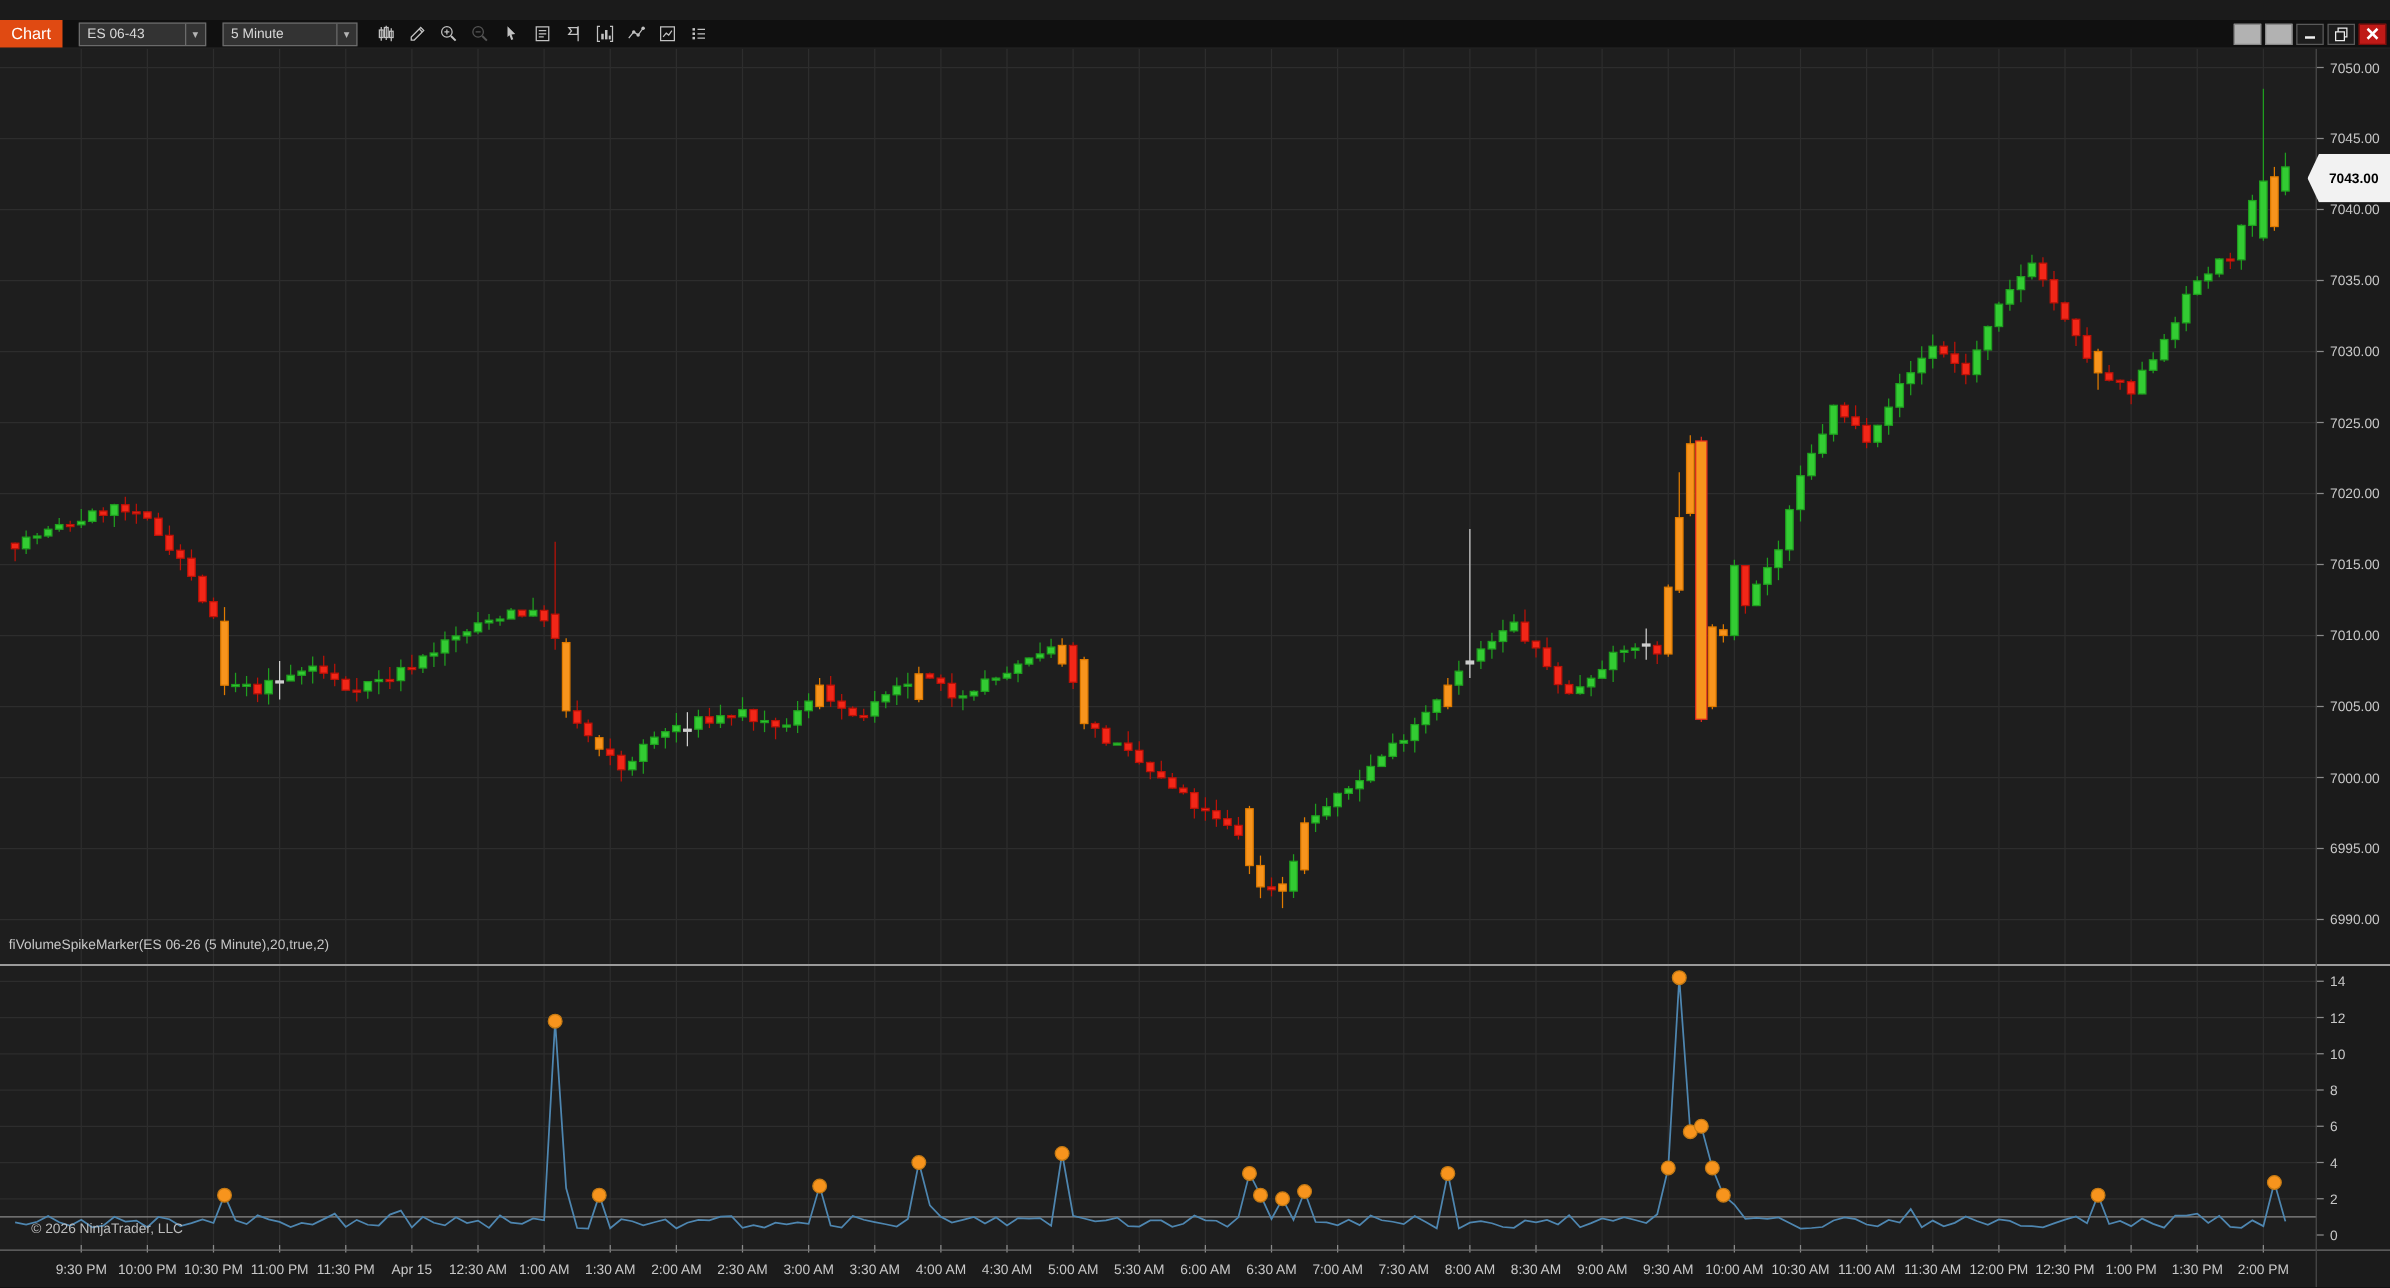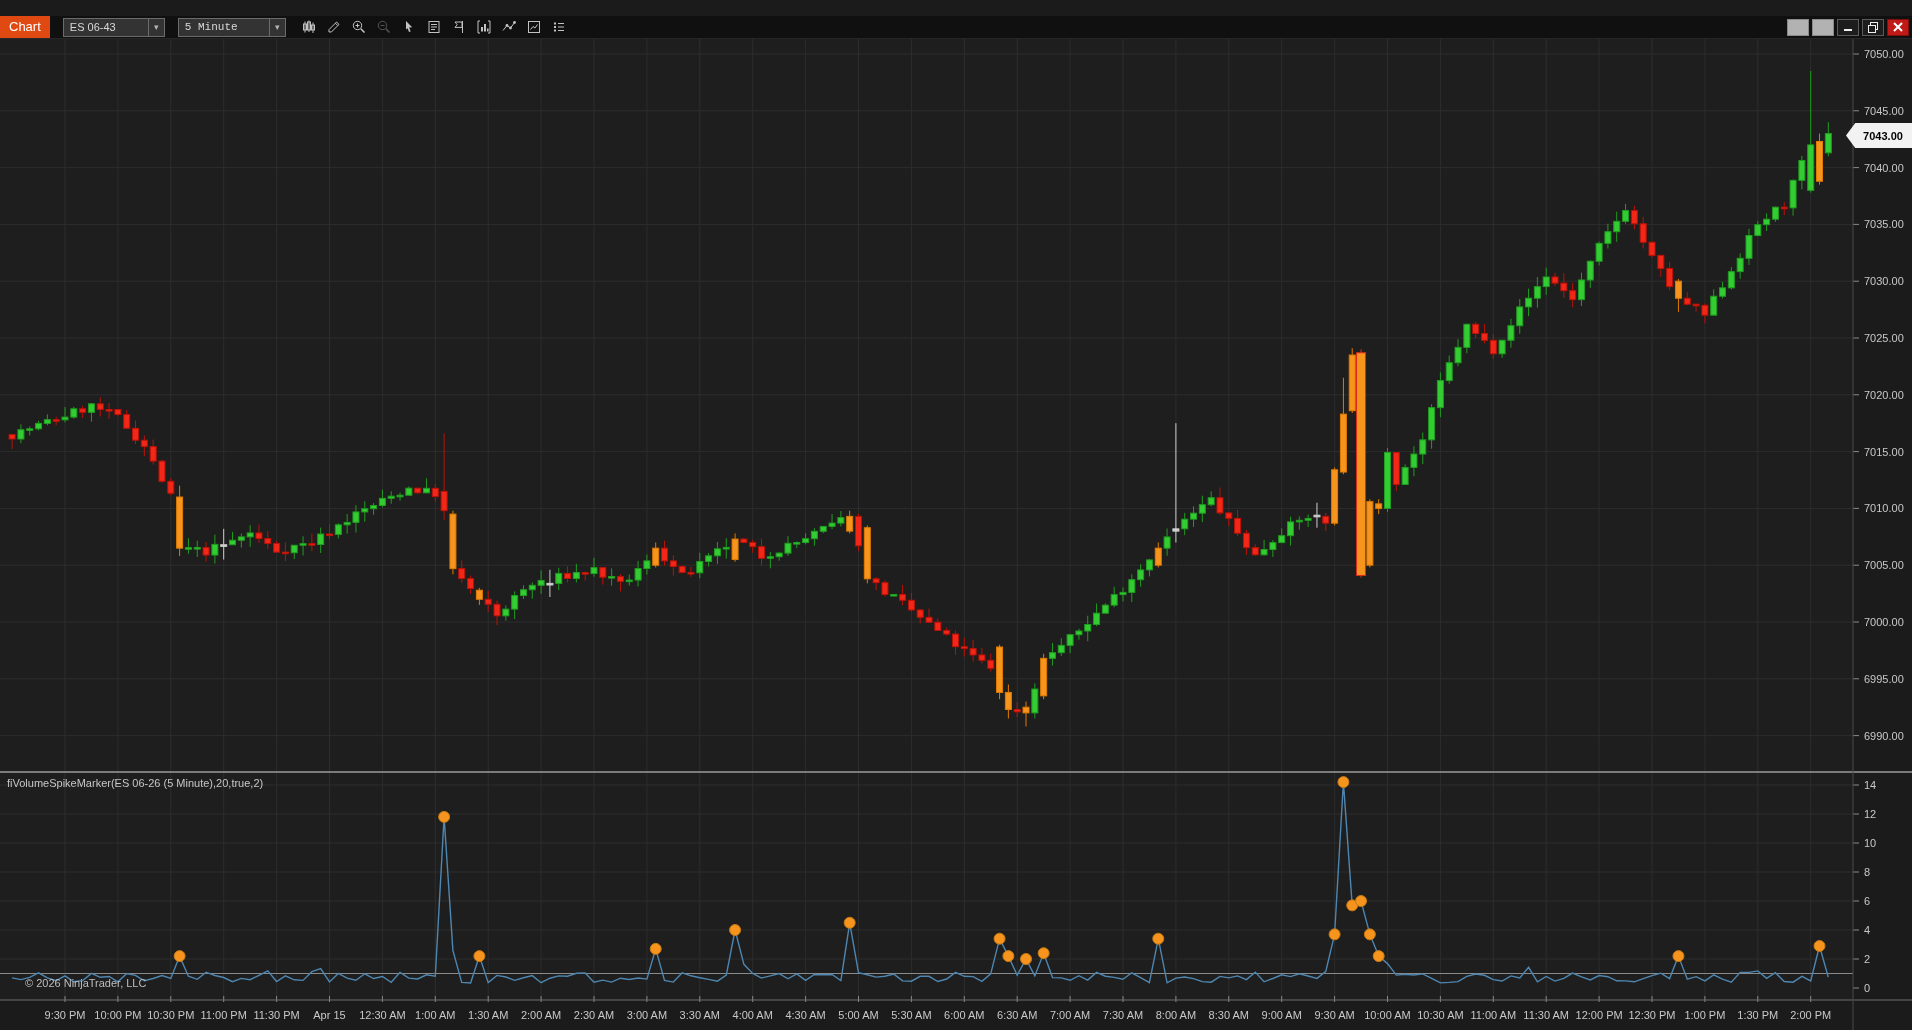--- a/index.html
+++ b/index.html
@@ -9,36 +9,36 @@
 
   
   .toolbar{position:absolute;top:0;left:0;right:0;height:22px;background:#101010;
            border-bottom:1px solid #262626;display:flex;align-items:center;z-index:6;margin-top:16px;}
   .chart-tab{background:#e04a12;color:#fff;font-size:13px;height:22px;line-height:22px;
              padding:0 9px;cursor:default;}
   .dd{display:flex;height:17px;margin-left:13px;background:#333;border:1px solid #6b6b6b;
       color:#d8d8d8;font-size:11px;align-items:center;}
   .dd-text{padding:0 6px;white-space:nowrap;overflow:hidden;}
   .dd1 .dd-text{width:72px;}
-  .dd2 .dd-text{width:78px;font-family:Liberation Mono, monospace;}
+  .dd2 .dd-text{width:78px;}
   .dd-arrow{border-left:1px solid #6b6b6b;width:15px;height:100%;display:flex;
             align-items:center;justify-content:center;color:#b5b5b5;font-size:9px;}
   .tb-icons{display:flex;margin-left:14px;gap:6px;align-items:center;}
   .tb-icon{width:19px;height:19px;display:flex;align-items:center;justify-content:center;}
   .tb-icon.dim{opacity:.38;}
   .winbtns{margin-left:auto;display:flex;gap:3px;margin-right:3px;align-items:center;}
   .winbtn{width:22px;height:17px;display:flex;align-items:center;justify-content:center;box-sizing:border-box;}
   .winbtn.blank{background:#b2b2b2;border:1px solid #898989;}
   .winbtn.dark{background:#1d1d1d;border:1px solid #5a5a5a;}
   .winbtn.close{background:#bf1a17;border:1px solid #7d0f0d;}
 
   
-  .ind-label{position:absolute;left:7px;top:777px;font-size:11px;color:#c6c6c6;z-index:4;}
+  .ind-label{position:absolute;left:7px;top:750px;font-size:11px;color:#c6c6c6;z-index:4;}
   .copyright{position:absolute;left:25px;top:977px;font-size:11px;color:#bdbdbd;z-index:4;}
-  .price-tag{position:absolute;left:1846px;top:123px;width:66px;height:25px;background:#f2f2f2;
+  .price-tag{position:absolute;left:1846px;top:123px;width:66px;height:39px;background:#f2f2f2;
              color:#000;font-size:11px;font-weight:bold;display:flex;align-items:center;
              justify-content:center;padding-left:8px;box-sizing:border-box;z-index:5;
              clip-path:polygon(0 50%,14% 0,100% 0,100% 100%,14% 100%);}
   .ind-tag{position:absolute;left:1952px;top:966px;width:69px;height:20px;background:#701a75;
            color:#fff;font-size:11px;display:flex;align-items:center;justify-content:center;
            padding-left:8px;box-sizing:border-box;z-index:5;
            clip-path:polygon(0 50%,13% 0,100% 0,100% 100%,13% 100%);}
   .axis-hit{position:absolute;z-index:3;}
 </style>
 </head>

